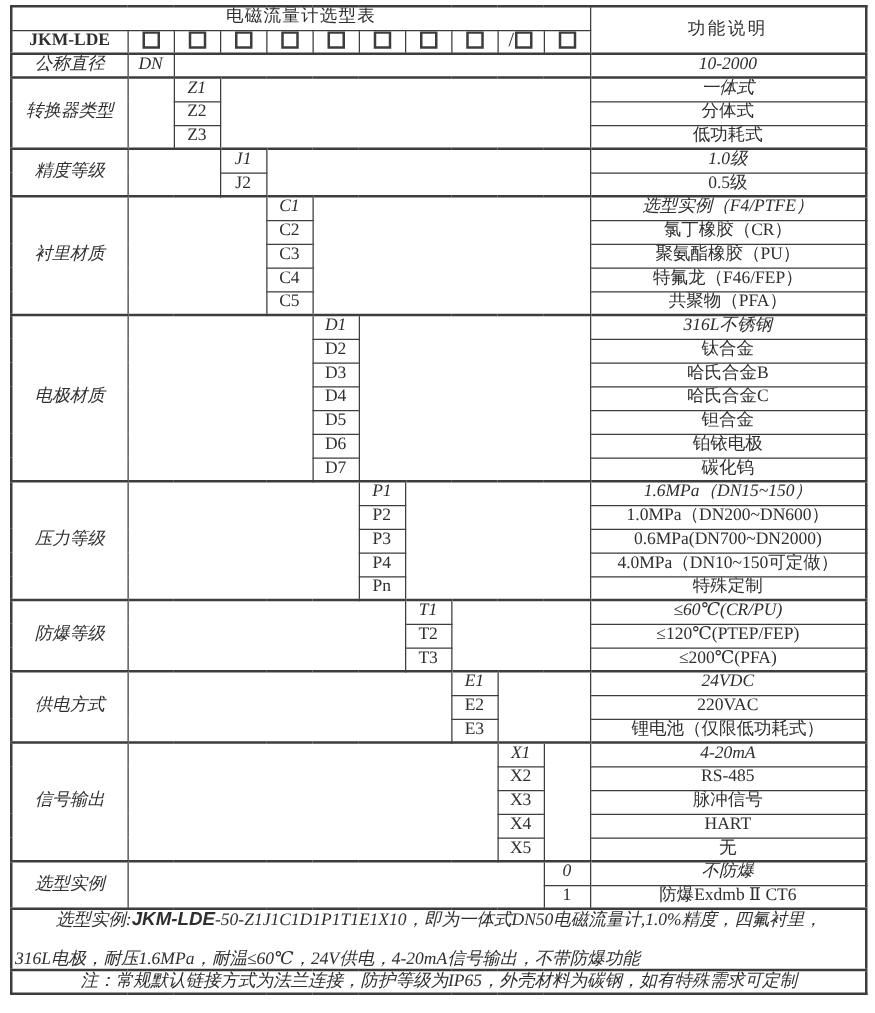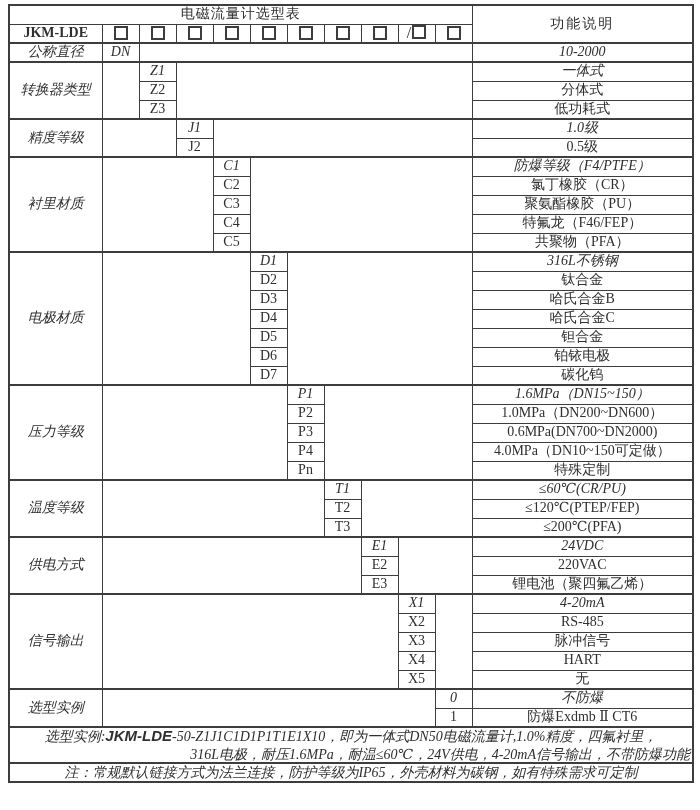--- a/index.html
+++ b/index.html
@@ -50,21 +50,21 @@
     margin-top: -2px;
     background: #fff;
   }
   span.slash { font-size: 16px; margin-right: 1px; vertical-align: middle; }
   td.label-cell { font-size: 15px; }
   td.code-cell { text-align: center; }
   td.code-left { text-align: left; padding-left: 3px; }
   td.desc-cell { font-size: 14px; margin-left: 16px; }
   td.example-cell { height: 55px; font-size: 16px; white-space: normal; padding: 2px 3px; }
   .example-line1 { text-align: center; white-space: nowrap; }
-  .example-line2 { text-align: right; white-space: nowrap; margin-top: 3px; }
+  .example-line2 { text-align: left; white-space: nowrap; margin-top: 16px; }
   .bold-model { font-family: "Liberation Sans", "DejaVu Sans", sans-serif; font-weight: bold; font-size: 15px; }
   td.note-cell { height: 25px; text-align: left; font-size: 16.5px; padding-left: 3px; }
 </style>
 </head>
 <body>
 
 <div class="sheet">
   <table class="sel">
     <colgroup>
       <col style="width:93px">
@@ -130,21 +130,21 @@
         </tr>
         <tr>
           <td class="code-cell">J2</td>
           <td class="desc-cell">0.5级</td>
         </tr>
         <tr class="section-start">
           <td class="label-cell" rowspan="5">衬里材质</td>
           <td class="gap-cell" rowspan="5" colspan="3"></td>
           <td class="code-cell">C1</td>
           <td class="gap-cell" rowspan="5" colspan="6"></td>
-          <td class="desc-cell">防爆等级（F4/PTFE）</td>
+          <td class="desc-cell">选型实例（F4/PTFE）</td>
         </tr>
         <tr>
           <td class="code-cell">C2</td>
           <td class="desc-cell">氯丁橡胶（CR）</td>
         </tr>
         <tr>
           <td class="code-cell">C3</td>
           <td class="desc-cell">聚氨酯橡胶（PU）</td>
         </tr>
         <tr>
@@ -203,21 +203,21 @@
         </tr>
         <tr>
           <td class="code-cell">P4</td>
           <td class="desc-cell">4.0MPa（DN10~150可定做）</td>
         </tr>
         <tr>
           <td class="code-cell">Pn</td>
           <td class="desc-cell">特殊定制</td>
         </tr>
         <tr class="section-start">
-          <td class="label-cell" rowspan="3">温度等级</td>
+          <td class="label-cell" rowspan="3">防爆等级</td>
           <td class="gap-cell" rowspan="3" colspan="6"></td>
           <td class="code-cell">T1</td>
           <td class="gap-cell" rowspan="3" colspan="3"></td>
           <td class="desc-cell">≤60℃(CR/PU)</td>
         </tr>
         <tr>
           <td class="code-cell">T2</td>
           <td class="desc-cell">≤120℃(PTEP/FEP)</td>
         </tr>
         <tr>
@@ -230,21 +230,21 @@
           <td class="code-cell">E1</td>
           <td class="gap-cell" rowspan="3" colspan="2"></td>
           <td class="desc-cell">24VDC</td>
         </tr>
         <tr>
           <td class="code-cell">E2</td>
           <td class="desc-cell">220VAC</td>
         </tr>
         <tr>
           <td class="code-cell">E3</td>
-          <td class="desc-cell">锂电池（聚四氟乙烯）</td>
+          <td class="desc-cell">锂电池（仅限低功耗式）</td>
         </tr>
         <tr class="section-start">
           <td class="label-cell" rowspan="5">信号输出</td>
           <td class="gap-cell" rowspan="5" colspan="8"></td>
           <td class="code-cell">X1</td>
           <td class="gap-cell" rowspan="5"></td>
           <td class="desc-cell">4-20mA</td>
         </tr>
         <tr>
           <td class="code-cell">X2</td>

